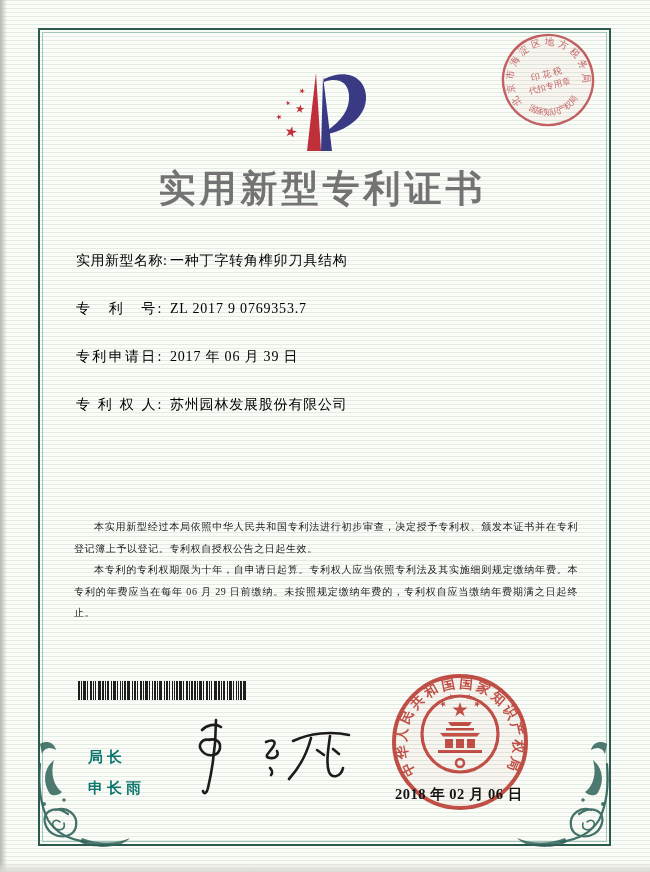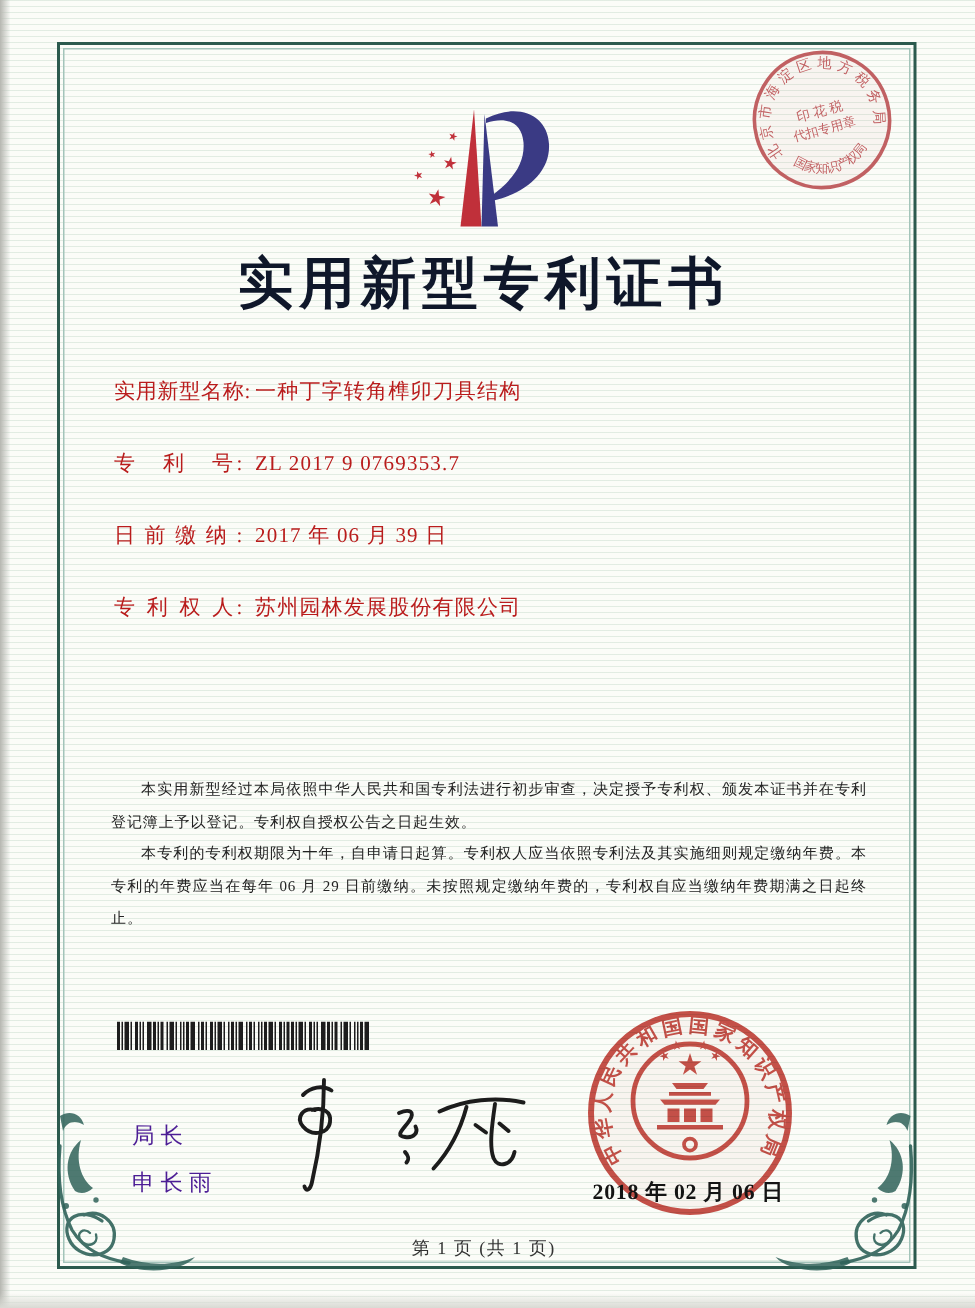--- a/index.html
+++ b/index.html
@@ -40,41 +40,41 @@
     font-size:13.5px;letter-spacing:2.5px;color:#2c2c2c;
   }
   .logo{position:absolute;left:266px;top:48px;width:130px;height:114px;}
   .tax-stamp{
     position:absolute;left:498px;top:30px;width:100px;height:100px;
     opacity:0.85;
   }
   .title{
     position:absolute;left:38px;top:164px;width:569px;margin:0;
     text-align:center;font-size:37px;font-weight:700;
-    letter-spacing:4px;color:#0f172a;
+    letter-spacing:4px;color:#737373;
   }
   .fields{position:absolute;left:76px;top:252px;width:510px;}
-  .f-row{height:20px;margin-bottom:28px;font-size:14px;color:#b91c1c;white-space:nowrap;}
+  .f-row{height:20px;margin-bottom:28px;font-size:14px;color:#000000;white-space:nowrap;}
   .f-label{
     display:inline-block;width:86px;
     text-align:justify;text-align-last:justify;
     letter-spacing:0.5px;
   }
   .f-value{margin-left:8px;letter-spacing:0.8px;}
   .body-text{
     position:absolute;left:74px;top:516px;width:504px;
     font-size:10px;line-height:21.6px;color:#222;
     text-align:justify;letter-spacing:0.6px;
   }
   .body-text p{margin:0;text-indent:2em;}
   .barcode{position:absolute;left:78px;top:681px;width:170px;height:19px;}
   .signer{
     position:absolute;left:88px;top:748px;
     font-family:"Liberation Sans","DejaVu Sans",sans-serif;
-    font-weight:400;font-size:15px;letter-spacing:4px;color:#4c1d95;
+    font-weight:700;font-size:15px;letter-spacing:4px;color:#0f766e;
   }
   .signer div{margin-bottom:12px;}
   .signature{position:absolute;left:158px;top:700px;width:212px;height:106px;}
   .seal{position:absolute;left:386px;top:668px;width:148px;height:148px;mix-blend-mode:multiply;}
   .seal-date{
     position:absolute;left:395px;top:785px;
     font-size:14.5px;font-weight:700;color:#141414;letter-spacing:0.5px;
   }
   .ornament{position:absolute;width:105px;height:118px;color:#30635a;}
   .ornament.left{left:30px;top:730px;}
@@ -132,21 +132,21 @@
   <h1 class="title">实用新型专利证书</h1>
 
   <div class="fields">
     <div class="f-row">
       <span class="f-label">实用新型名称:</span><span class="f-value">一种丁字转角榫卯刀具结构</span>
     </div>
     <div class="f-row">
       <span class="f-label">专　利　号:</span><span class="f-value">ZL 2017 9 0769353.7</span>
     </div>
     <div class="f-row">
-      <span class="f-label">日前缴纳:</span><span class="f-value">2017 年 06 月 39 日</span>
+      <span class="f-label">专利申请日:</span><span class="f-value">2017 年 06 月 39 日</span>
     </div>
     <div class="f-row">
       <span class="f-label">专 利 权 人:</span><span class="f-value">苏州园林发展股份有限公司</span>
     </div>
   </div>
 
   <div class="body-text">
     <p>本实用新型经过本局依照中华人民共和国专利法进行初步审查，决定授予专利权、颁发本证书并在专利登记簿上予以登记。专利权自授权公告之日起生效。</p>
     <p>本专利的专利权期限为十年，自申请日起算。专利权人应当依照专利法及其实施细则规定缴纳年费。本专利的年费应当在每年 06 月 29 日前缴纳。未按照规定缴纳年费的，专利权自应当缴纳年费期满之日起终止。</p>
   </div>
@@ -237,17 +237,16 @@
     </g>
     <g fill="currentColor" opacity="0.85">
       <path d="M20,64 C12,52 14,38 24,30 C20,44 24,56 32,62 C28,66 23,66 20,64 Z"></path>
       <path d="M10,14 C16,10 24,12 26,20 C20,16 14,18 12,24 Z"></path>
       <path d="M52,108 C68,114 86,114 100,108 C92,118 64,120 50,112 Z"></path>
       <circle cx="14" cy="74" r="2"></circle>
       <circle cx="34" cy="70" r="1.8"></circle>
     </g>
   </svg>
 
-  <div class="footer">第 1 页 (共 1 页)</div>
 
   <div class="photo-edge-left"></div>
   <div class="photo-edge-bottom"></div>
 </div>
 
 </body></html>

